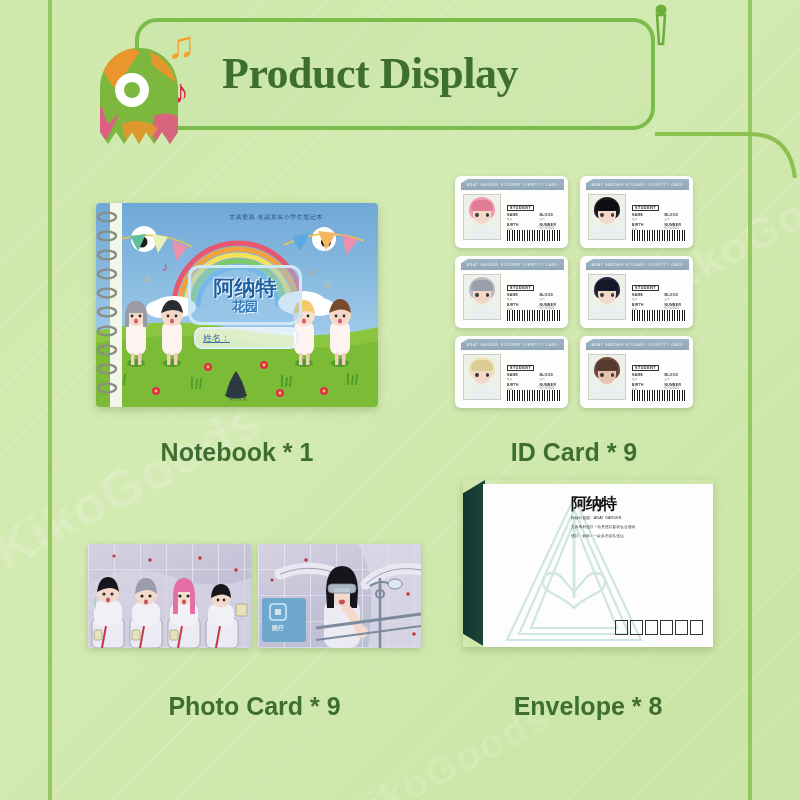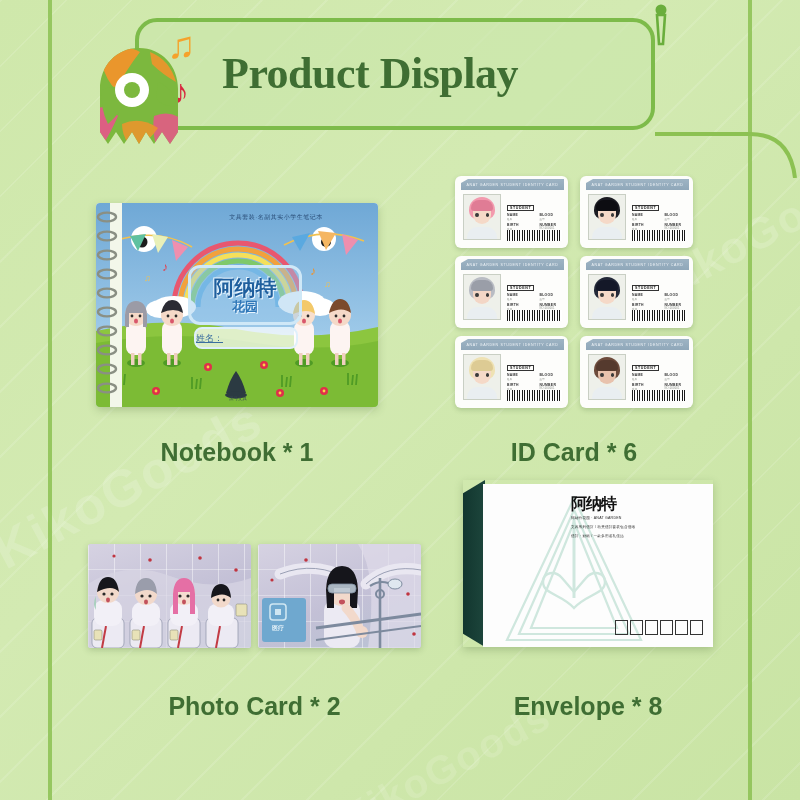--- a/index.html
+++ b/index.html
@@ -86,21 +86,21 @@
     border:3px solid #cfe8f7;border-radius:12px;background:rgba(150,200,235,.45);
     display:flex;flex-direction:column;align-items:center;justify-content:center;
   }
   .nb-logo-main{font-size:21px;font-weight:bold;color:#1f5f9e;
     text-shadow:1px 1px 0 #eaf6ff,-1px -1px 0 #eaf6ff;line-height:1;}
   .nb-logo-sub{font-size:13px;font-weight:bold;color:#2f77b8;
     text-shadow:1px 1px 0 #eaf6ff;margin-top:2px;line-height:1;}
   .nb-name{
     position:absolute;left:98px;top:124px;width:104px;height:22px;z-index:8;
     border:2px solid #dff0fb;border-radius:8px;background:rgba(255,255,255,.72);
-    font-size:9px;color:#3b6ea0;display:flex;align-items:center;
+    font-size:9px;color:#3b6ea0;display:flex;align-items:center;padding-left:7px;
     box-sizing:border-box;
     text-decoration:underline;
   }
   .nb-top-text{
     position:absolute;left:120px;top:10px;z-index:8;width:120px;text-align:center;
     font-size:6px;color:#2b4f79;letter-spacing:.5px;
   }
   .nb-brand{
     position:absolute;left:120px;bottom:4px;z-index:9;width:44px;text-align:center;
     font-size:4.5px;color:#3a4a55;line-height:1.5;
@@ -619,21 +619,21 @@
               <div class="id-fk">NUMBER</div>
               <div class="id-fv">NO.000001</div>
             </div>
         </div>
       </div>
       <div class="id-barcode"></div>
     </div>
 
   </div>
 
-  <div class="label" style="left:455px;top:438px;width:238px;">ID Card * 6</div>
+  <div class="label" style="left:455px;top:438px;width:238px;">ID Card * 9</div>
 
   <div class="pcard pcard1">
     <div class="pc-bg"></div>
       <div class="pc-grid"></div>
     <svg style="position:absolute;inset:0" viewBox="0 0 163 104">
       <path d="M0 40 Q38 16 82 32 Q124 48 163 34 L163 104 L0 104 Z" fill="#d9d6e4" opacity=".7"></path>
       <g fill="#eceaf3" stroke="#8d92a8" stroke-width=".7">
         <rect x="4" y="74" width="32" height="30" rx="5"></rect>
         <rect x="42" y="74" width="32" height="30" rx="5"></rect>
         <rect x="80" y="74" width="32" height="30" rx="5"></rect>
@@ -729,21 +729,21 @@
       <path d="M58 96 L163 82" stroke="#7d8a9e" stroke-width="2.2" fill="none"></path>
       <g fill="#c03540">
         <circle cx="48" cy="16" r="1.8"></circle>
           <circle cx="150" cy="50" r="1.8"></circle>
         <circle cx="156" cy="90" r="1.8"></circle>
           <circle cx="14" cy="36" r="1.6"></circle>
       </g>
     </svg>
   </div>
 
-  <div class="label" style="left:88px;top:692px;width:333px;">Photo Card * 2</div>
+  <div class="label" style="left:88px;top:692px;width:333px;">Photo Card * 9</div>
 
   <div class="envelope">
     <div class="env-side"></div>
     <div class="env-face">
       <svg class="env-art" viewBox="0 0 150 158">
         <g fill="none" stroke="#cfe7de" stroke-width="2.2">
           <path d="M75 8 L142 150 L8 150 Z"></path>
           <path d="M75 20 L130 144 L20 144 Z"></path>
           <path d="M75 32 L118 138 L32 138 Z"></path>
         </g>

